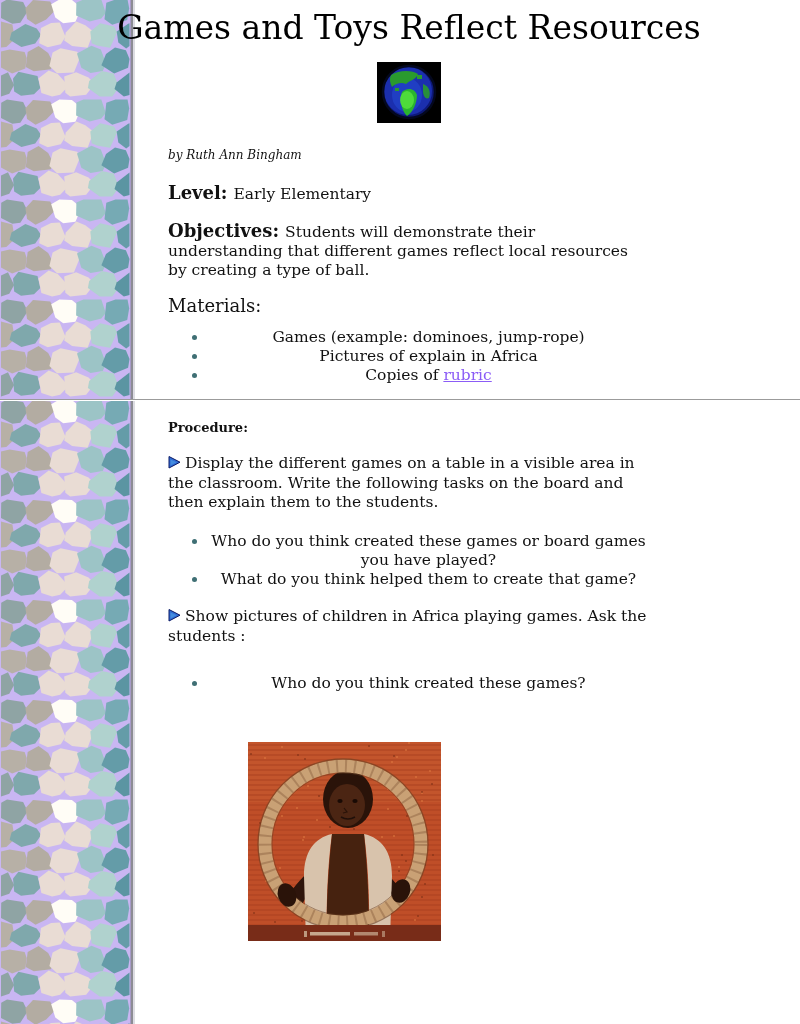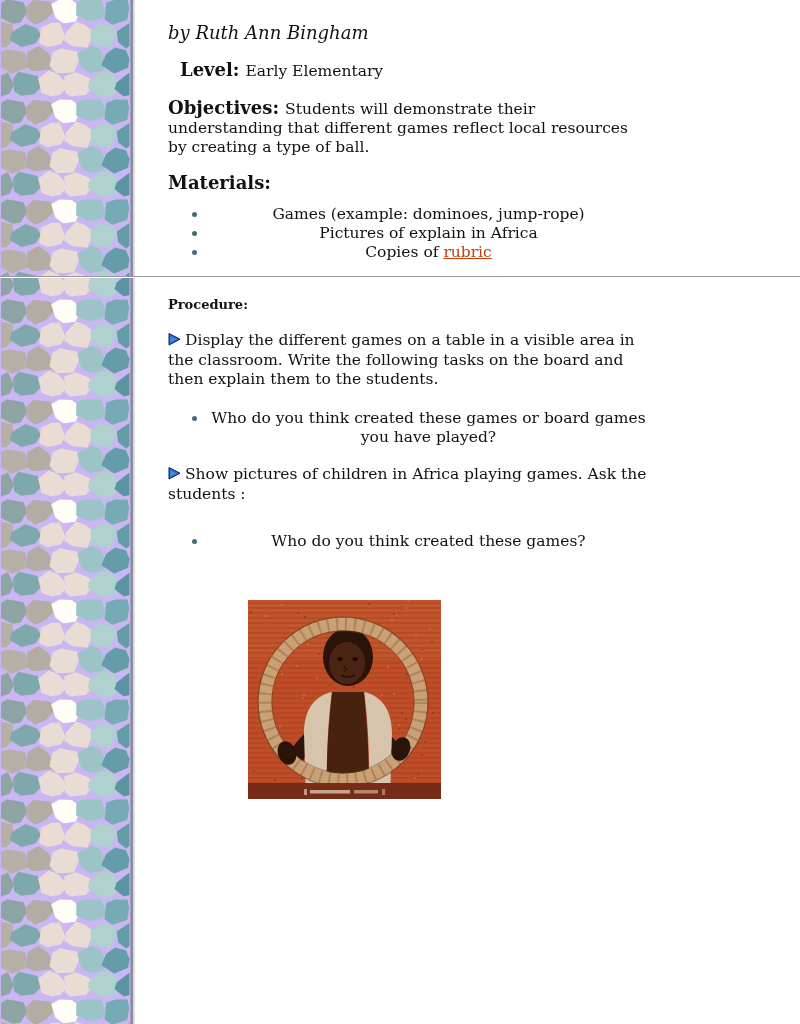--- a/index.html
+++ b/index.html
@@ -13,32 +13,32 @@
   
   .page{position:relative;}
   .header{text-align:center;padding-left:18px;}
   .page-title{
     margin:8px 0 0 0;font-size:33px;font-weight:normal;letter-spacing:0px;
     font-family:"DejaVu Serif", serif;color:#000000;
   }
   .globe-wrap{margin-top:15px;line-height:0;}
   .globe-wrap svg{display:inline-block;}
   .main{margin-left:168px;width:482px;font-size:15.5px;line-height:19px;}
-  .byline{margin:23px 0 0 0;font-style:italic;font-size:18px;}
+  .byline{margin:23px 0 0 0;font-style:italic;font-size:12px;}
   .para{margin:17px 0 0 0;}
-  .level-para{margin:18px 0 0 12px;}
+  .level-para{margin:18px 0 0 0;}
   .lbl{font-weight:bold;font-size:18px;margin-right:6px;}
-  .section-label{margin:16px 0 0 0;font-size:18px;font-weight:bold;}
+  .section-label{margin:16px 0 0 0;font-size:18px;font-weight:normal;}
   ul.dotlist{list-style:none;margin:13px 0 0 0;padding:0;}
   ul.dotlist li{position:relative;padding-left:39px;margin:0;text-align:center;}
   ul.dotlist li::before{
     content:"";position:absolute;left:24px;top:7px;
     width:5px;height:5px;border-radius:50%;background:#3f6f74;
   }
-  a.rubric{color:#c2410c;text-decoration:underline;cursor:pointer;}
+  a.rubric{color:#8b5cf6;text-decoration:underline;cursor:pointer;}
   hr.divider{
     height:0;border:none;border-top:1px solid #9b9b9b;border-bottom:1px solid #ffffff;
     margin:14px 0 0 0;width:800px;
   }
   .proc-label{margin:17px 0 0 0;font-size:13px;font-weight:bold;}
   .step{margin:17px 0 0 0;}
   .step.second{margin-top:18px;}
   .arrow{display:inline-block;vertical-align:-1px;margin-right:4px;}
   ul.q1{margin-top:20px;}
   ul.q2{margin-top:28px;}
@@ -293,20 +293,38 @@
       <polygon points="119.1,1087.3 112.3,1096.5 99.7,1096.5 87.9,1088.1 89.2,1080.9 101.8,1070.9 113.7,1073.4" fill="#b0d2ce"></polygon>
       <polygon points="129.5,1088.1 129.5,1095.1 123.8,1096.5 114.5,1088.9 116.6,1082.4 129.5,1072.5 129.5,1073.9" fill="#5b95a2"></polygon>
     </g>
   <rect x="130" y="0" width="1" height="1024" fill="#a79bc8"></rect>
   <rect x="131" y="0" width="2" height="1024" fill="#8c8c94"></rect>
   <rect x="133" y="0" width="2" height="1024" fill="#dcdce2"></rect>
 </svg>
 
 <div class="page">
 
+  <div class="header">
+    <h1 class="page-title">Games and Toys Reflect Resources</h1>
+    <div class="globe-wrap">
+      <svg width="64" height="61" viewBox="0 0 64 61">
+        <rect width="64" height="61" fill="#000000"></rect>
+        <circle cx="32" cy="30" r="26" fill="#0d1878"></circle>
+        <circle cx="31" cy="29" r="24" fill="#1b2fae"></circle>
+        <ellipse cx="30" cy="33" rx="15" ry="17" fill="#2244cc" opacity="0.7"></ellipse>
+        <path d="M14,13 C22,8 35,8 41,12 C39,18 33,18 29,22 C25,20 19,21 15,25 C13,21 12,17 14,13 Z" fill="#2a9a2e"></path>
+        <rect x="40" y="13" width="5" height="4" fill="#2a9a2e"></rect>
+        <rect x="18" y="26" width="4" height="3" fill="#2a9a2e"></rect>
+        <path d="M26,29 C32,25 38,27 40,33 C40,41 36,50 30,54 C26,50 24,44 24,38 C24,33 24,31 26,29 Z" fill="#2ab52e"></path>
+        <ellipse cx="30" cy="38" rx="7" ry="9" fill="#55e23c" opacity="0.85"></ellipse>
+        <path d="M46,22 C52,24 54,30 52,36 C48,38 46,33 46,29 Z" fill="#2a9a2e" opacity="0.9"></path>
+        <circle cx="32" cy="30" r="26" fill="none" stroke="#04081e" stroke-width="2.5"></circle>
+      </svg>
+    </div>
+  </div>
 
   <div class="main">
 
     <p class="byline">by Ruth Ann Bingham</p>
 
     <p class="level-para"><span class="lbl">Level:</span><span>Early Elementary</span></p>
 
     <p class="para"><span class="lbl">Objectives:</span><span>Students will demonstrate their understanding that different games reflect local resources by creating a type of ball.</span></p>
 
     <p class="section-label">Materials:</p>
@@ -323,20 +341,21 @@
   <div class="main">
     <p class="proc-label">Procedure:</p>
 
     <p class="step"><span class="arrow"><svg width="13" height="13" viewBox="0 0 13 13">
             <polygon points="1,0.5 12,6.2 1,12" fill="#2e6bd4" stroke="#0d1b66" stroke-width="1"></polygon>
             <polygon points="2.5,3.5 8.5,6.3 2.5,9.5" fill="#58a8e8" opacity="0.55"></polygon>
           </svg></span><span>Display the different games on a table in a visible area in the classroom. Write the following tasks on the board and then explain them to the students.</span></p>
 
     <ul class="dotlist q1">
       <li>Who do you think created these games or board games you have played?</li>
+      <li>What do you think helped them to create that game?</li>
     </ul>
 
     <p class="step second"><span class="arrow"><svg width="13" height="13" viewBox="0 0 13 13">
             <polygon points="1,0.5 12,6.2 1,12" fill="#2e6bd4" stroke="#0d1b66" stroke-width="1"></polygon>
             <polygon points="2.5,3.5 8.5,6.3 2.5,9.5" fill="#58a8e8" opacity="0.55"></polygon>
           </svg></span><span>Show pictures of children in Africa playing games. Ask the students :</span></p>
 
     <ul class="dotlist q2">
       <li>Who do you think created these games?</li>
     </ul>

